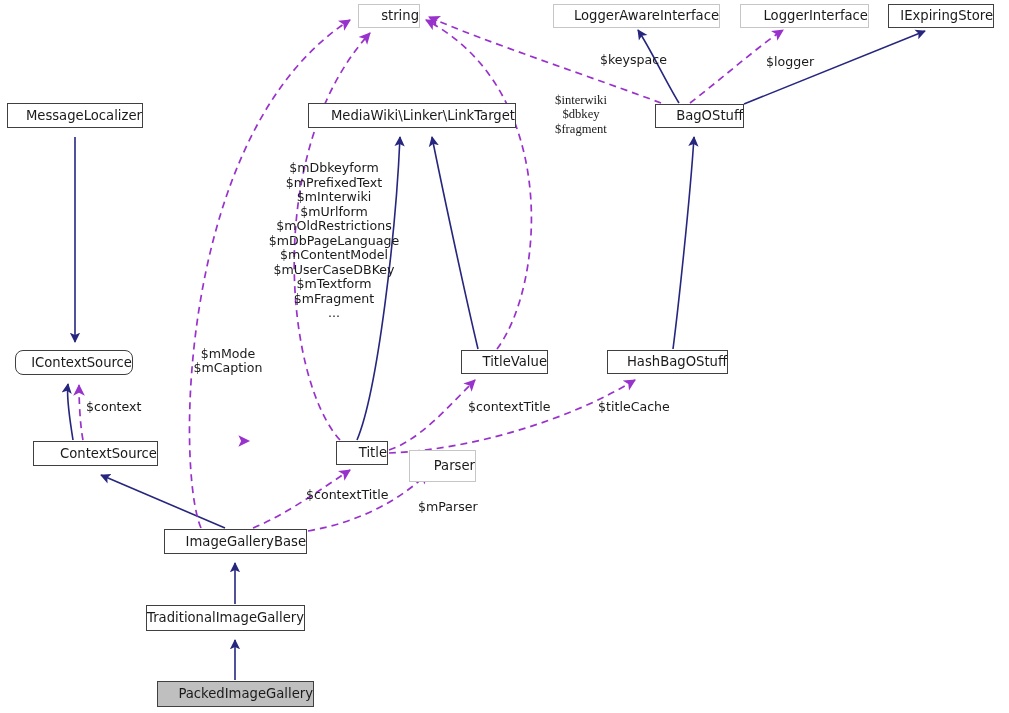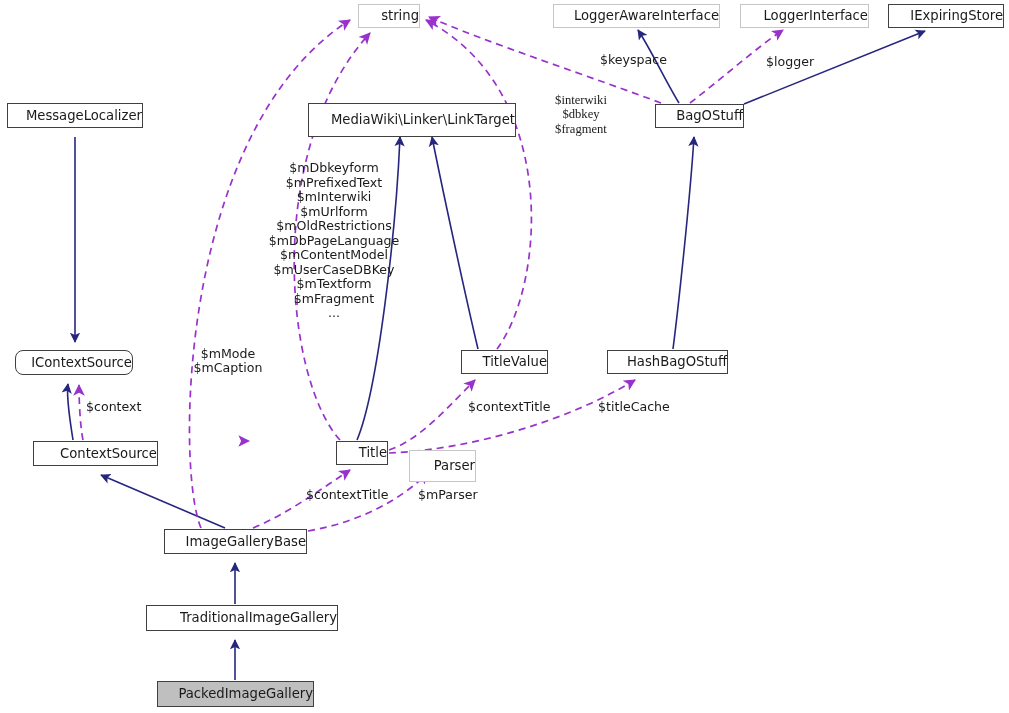--- a/index.html
+++ b/index.html
@@ -107,27 +107,27 @@
 
   <div class="node-box light" style="left:358px;top:4px;width:62px;height:24px;">
     <span>string</span>
   </div>
   <div class="node-box light" style="left:553px;top:4px;width:167px;height:24px;">
     <span>LoggerAwareInterface</span>
   </div>
   <div class="node-box light" style="left:740px;top:4px;width:129px;height:24px;">
     <span>LoggerInterface</span>
   </div>
-  <div class="node-box" style="left:888px;top:4px;width:116px;height:24px;border-width:1.6px;">
+  <div class="node-box" style="left:888px;top:4px;width:106px;height:24px;border-width:1.6px;">
     <span>IExpiringStore</span>
   </div>
   <div class="node-box" style="left:7px;top:103px;width:136px;height:25px;">
     <span>MessageLocalizer</span>
   </div>
-  <div class="node-box" style="left:308px;top:103px;width:208px;height:34px;">
+  <div class="node-box" style="left:308px;top:103px;width:208px;height:25px;">
     <span>MediaWiki\Linker\LinkTarget</span>
   </div>
   <div class="node-box" style="left:655px;top:104px;width:89px;height:24px;border-width:1.6px;">
     <span>BagOStuff</span>
   </div>
   <div class="node-box" style="left:15px;top:350px;width:118px;height:25px;border-radius:8px;">
     <span>IContextSource</span>
   </div>
   <div class="node-box" style="left:461px;top:350px;width:87px;height:24px;border-width:1.6px;">
     <span>TitleValue</span>
@@ -140,21 +140,21 @@
   </div>
   <div class="node-box" style="left:336px;top:441px;width:52px;height:24px;border-width:1.6px;">
     <span>Title</span>
   </div>
   <div class="node-box light" style="left:409px;top:441px;width:67px;height:32px;margin-top:9px;">
     <span>Parser</span>
   </div>
   <div class="node-box" style="left:164px;top:529px;width:143px;height:25px;">
     <span>ImageGalleryBase</span>
   </div>
-  <div class="node-box" style="left:146px;top:605px;width:192px;height:26px;">
+  <div class="node-box" style="left:146px;top:605px;width:159px;height:26px;">
     <span>TraditionalImageGallery</span>
   </div>
   <div class="node-box filled" style="left:157px;top:681px;width:157px;height:26px;">
     <span>PackedImageGallery</span>
   </div>
 
   <div class="edge-label left" style="left:600px;top:53px;">$keyspace</div>
   <div class="edge-label left" style="left:766px;top:55px;">$logger</div>
   <div class="edge-label" style="left:540px;top:93px;width:82px;font-family:Liberation Serif, serif;">$interwiki
 $dbkey
@@ -169,15 +169,15 @@
 $mUserCaseDBKey
 $mTextform
 $mFragment
 ...</div>
   <div class="edge-label" style="left:188px;top:347px;width:80px;">$mMode
 $mCaption</div>
   <div class="edge-label left" style="left:86px;top:400px;">$context</div>
   <div class="edge-label left" style="left:468px;top:400px;">$contextTitle</div>
   <div class="edge-label left" style="left:598px;top:400px;">$titleCache</div>
   <div class="edge-label left" style="left:306px;top:488px;">$contextTitle</div>
-  <div class="edge-label left" style="left:418px;top:488px;text-align:center;">$mParser</div>
+  <div class="edge-label left" style="left:418px;top:500px;text-align:center;">$mParser</div>
 
 </div>
 
 </body></html>

